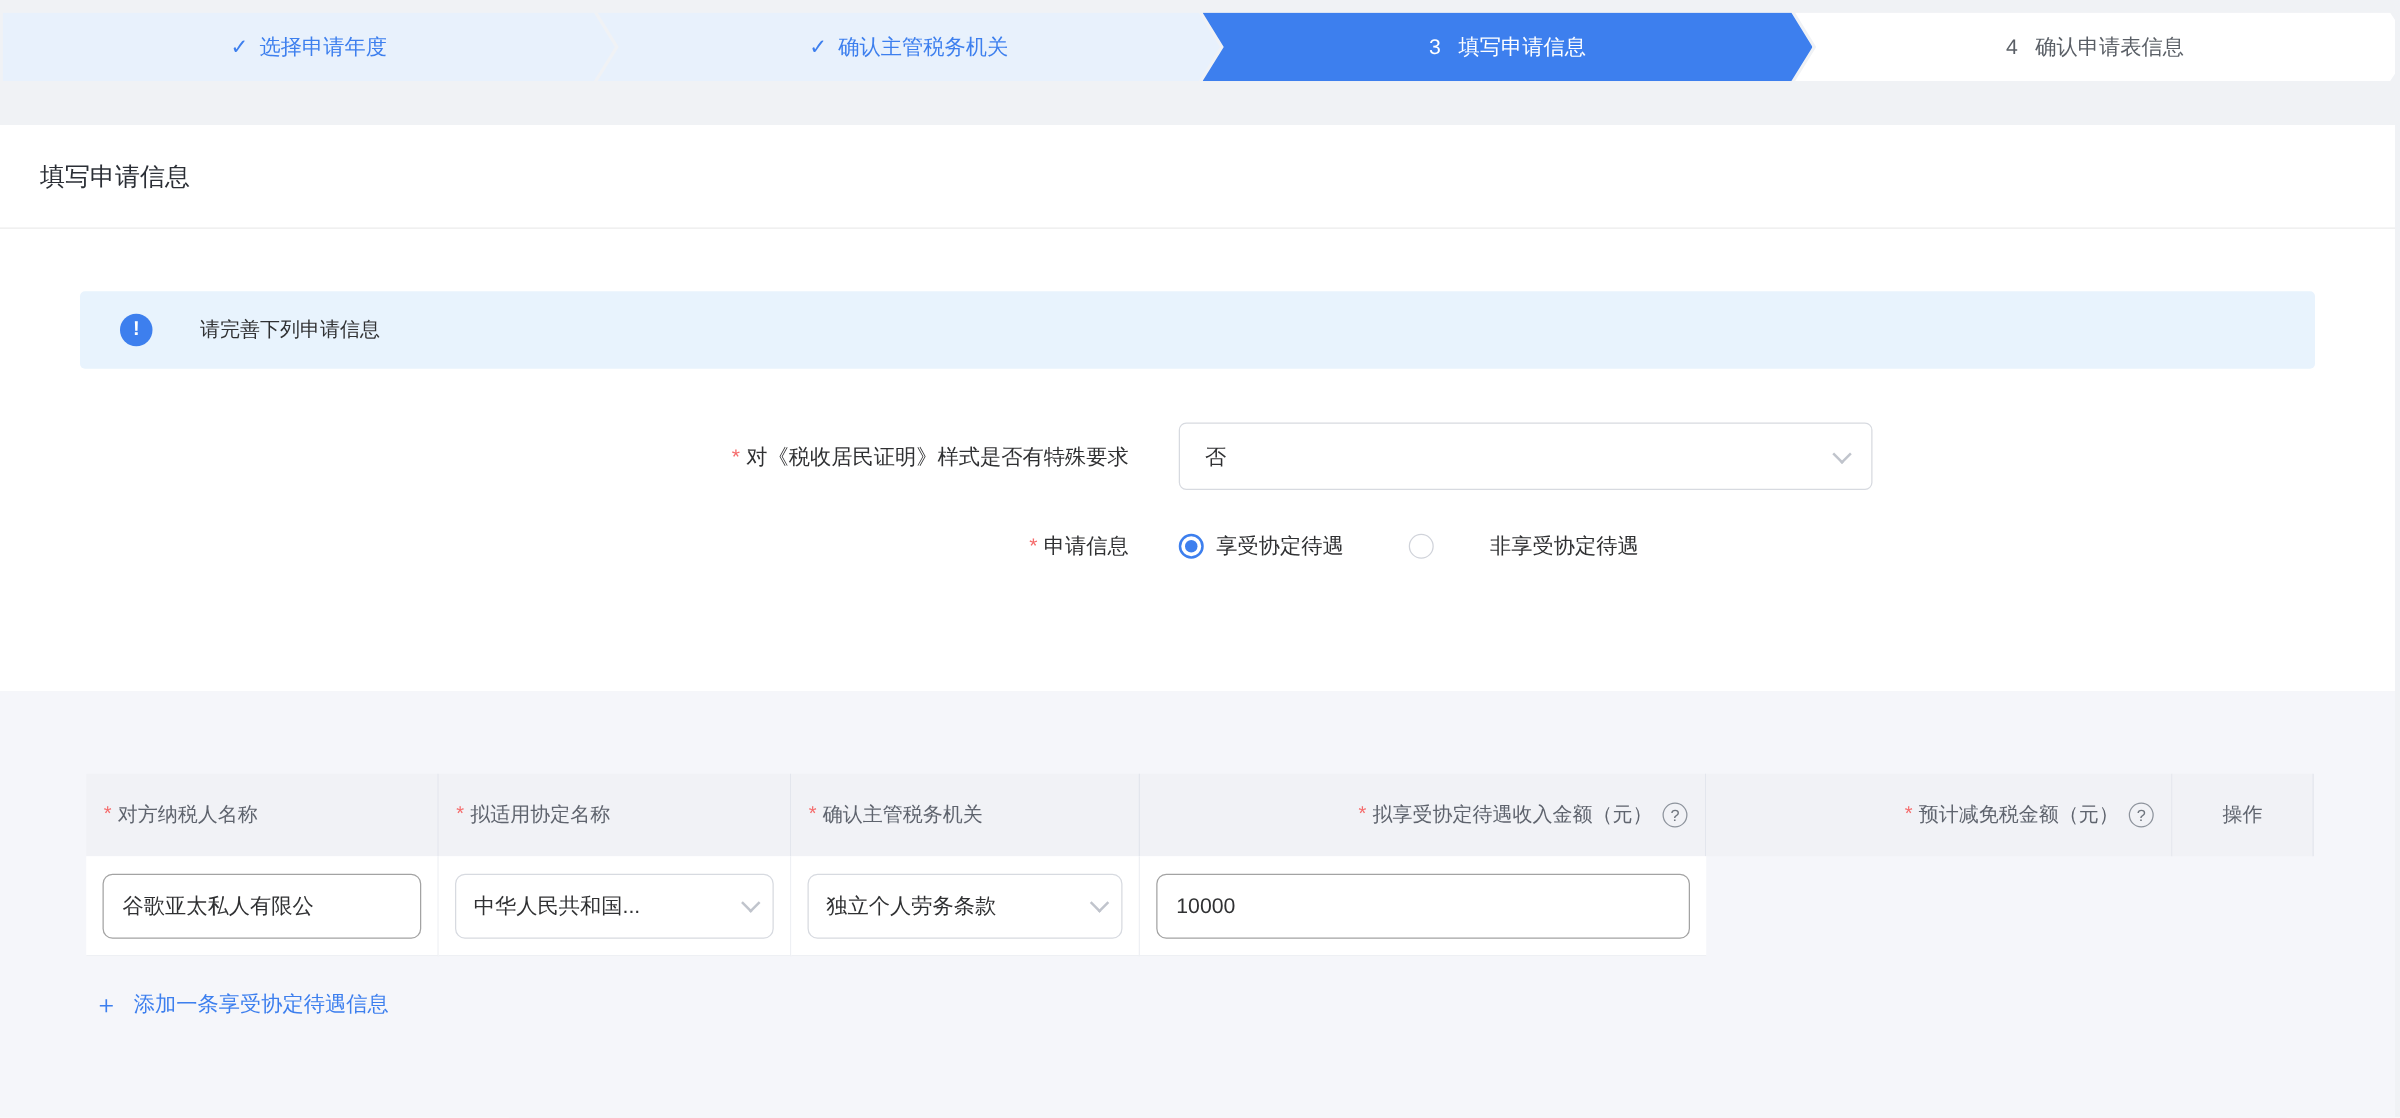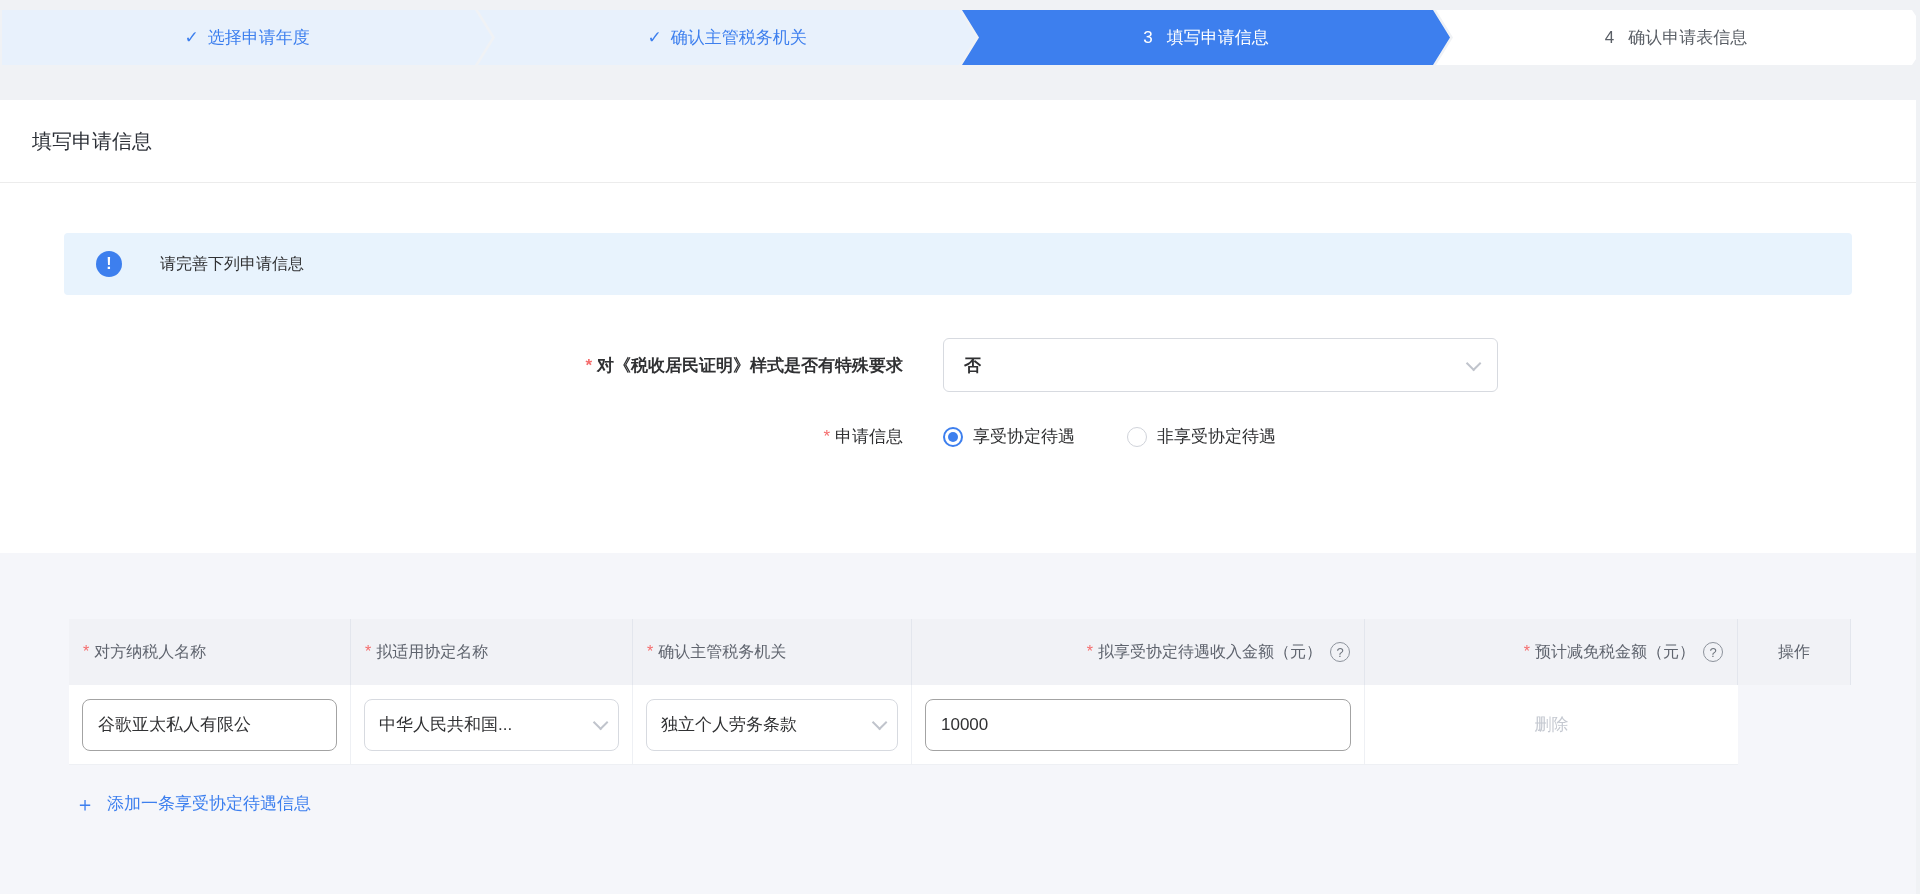--- a/index.html
+++ b/index.html
@@ -35,36 +35,36 @@
     display: flex; align-items: center; padding-left: 32px; }
   .banner-icon { width: 26px; height: 26px; border-radius: 50%; background: #3d7fee;
     color: #ffffff; display: flex; align-items: center; justify-content: center;
     font-size: 16px; font-weight: bold; flex: 0 0 auto; }
   .banner-text { margin-left: 38px; font-size: 16px; color: #303133; }
   .sec-head { margin: 43px 0 0 76px; height: 24px; display: flex; align-items: center; }
   .sec-bar { width: 6px; height: 24px; border-radius: 3px; background: #3d7fee; }
   .sec-title { margin-left: 34px; font-size: 16px; font-weight: 500; color: #2b2f36; }
 
   .form-row { display: flex; align-items: center; }
-  .form-row.r1 { margin-top: 43px; font-weight: bold; }
+  .form-row.r1 { margin-top: 43px; }
   .form-row.r2 { margin-top: 33px; }
   .flabel { width: 903px; text-align: right; font-size: 17px; color: #303133; }
   .req { color: #f56c6c; margin-right: 5px; }
   .fcontrol { margin-left: 40px; display: flex; align-items: center; }
 
   .fselect {
     width: 555px; height: 54px; background: #fff; border: 1px solid #d7dae0; border-radius: 6px;
     display: flex; align-items: center; justify-content: space-between;
     padding: 0 20px; font-size: 17px; color: #303133; cursor: pointer;
   }
   .chev { width: 11px; height: 11px; border-right: 2px solid #c0c4cc; border-bottom: 2px solid #c0c4cc;
     transform: rotate(45deg) translateY(-3px); flex: 0 0 auto; }
 
   .radio-opt { display: flex; align-items: center; cursor: pointer; }
-  .radio-opt + .radio-opt { margin-left: 52px; }
+  .radio-opt + .radio-opt { margin-left: 52px; gap: 35px; }
   .radio-circle { width: 20px; height: 20px; border-radius: 50%; background: #fff;
     border: 2px solid #3d7fee; display: flex; align-items: center; justify-content: center; flex: 0 0 auto; }
   .radio-circle.off { border: 1px solid #d0d3da; }
   .radio-dot { width: 10px; height: 10px; border-radius: 50%; background: #3d7fee; }
   .radio-label { margin-left: 10px; font-size: 17px; font-weight: normal; color: #303133; }
 
   
   .lower { width: 1916px; height: 341px; background: #f5f6fa; margin-top: 0; padding: 66px 0 0 69px; }
   .grid { display: grid; grid-template-columns: 282px 282px 279px 453px 373px 113px; width: 1782px; }
   .th { background: #f1f2f6; height: 66px; display: flex; align-items: center;
@@ -195,22 +195,19 @@
     </div>
     <div class="td">
       <div class="cell-select">
         <span>独立个人劳务条款</span>
         <span class="chev"></span>
       </div>
     </div>
     <div class="td">
       <input class="cell-input" value="10000" style="">
     </div>
-    <div class="td op">
-      <button class="delete-btn" disabled="">删除</button>
-    </div>
   </div>
 
   <div class="add-row">
     <span class="plus">＋</span>
     <span>添加一条享受协定待遇信息</span>
   </div>
 </div>
 
 </body></html>

